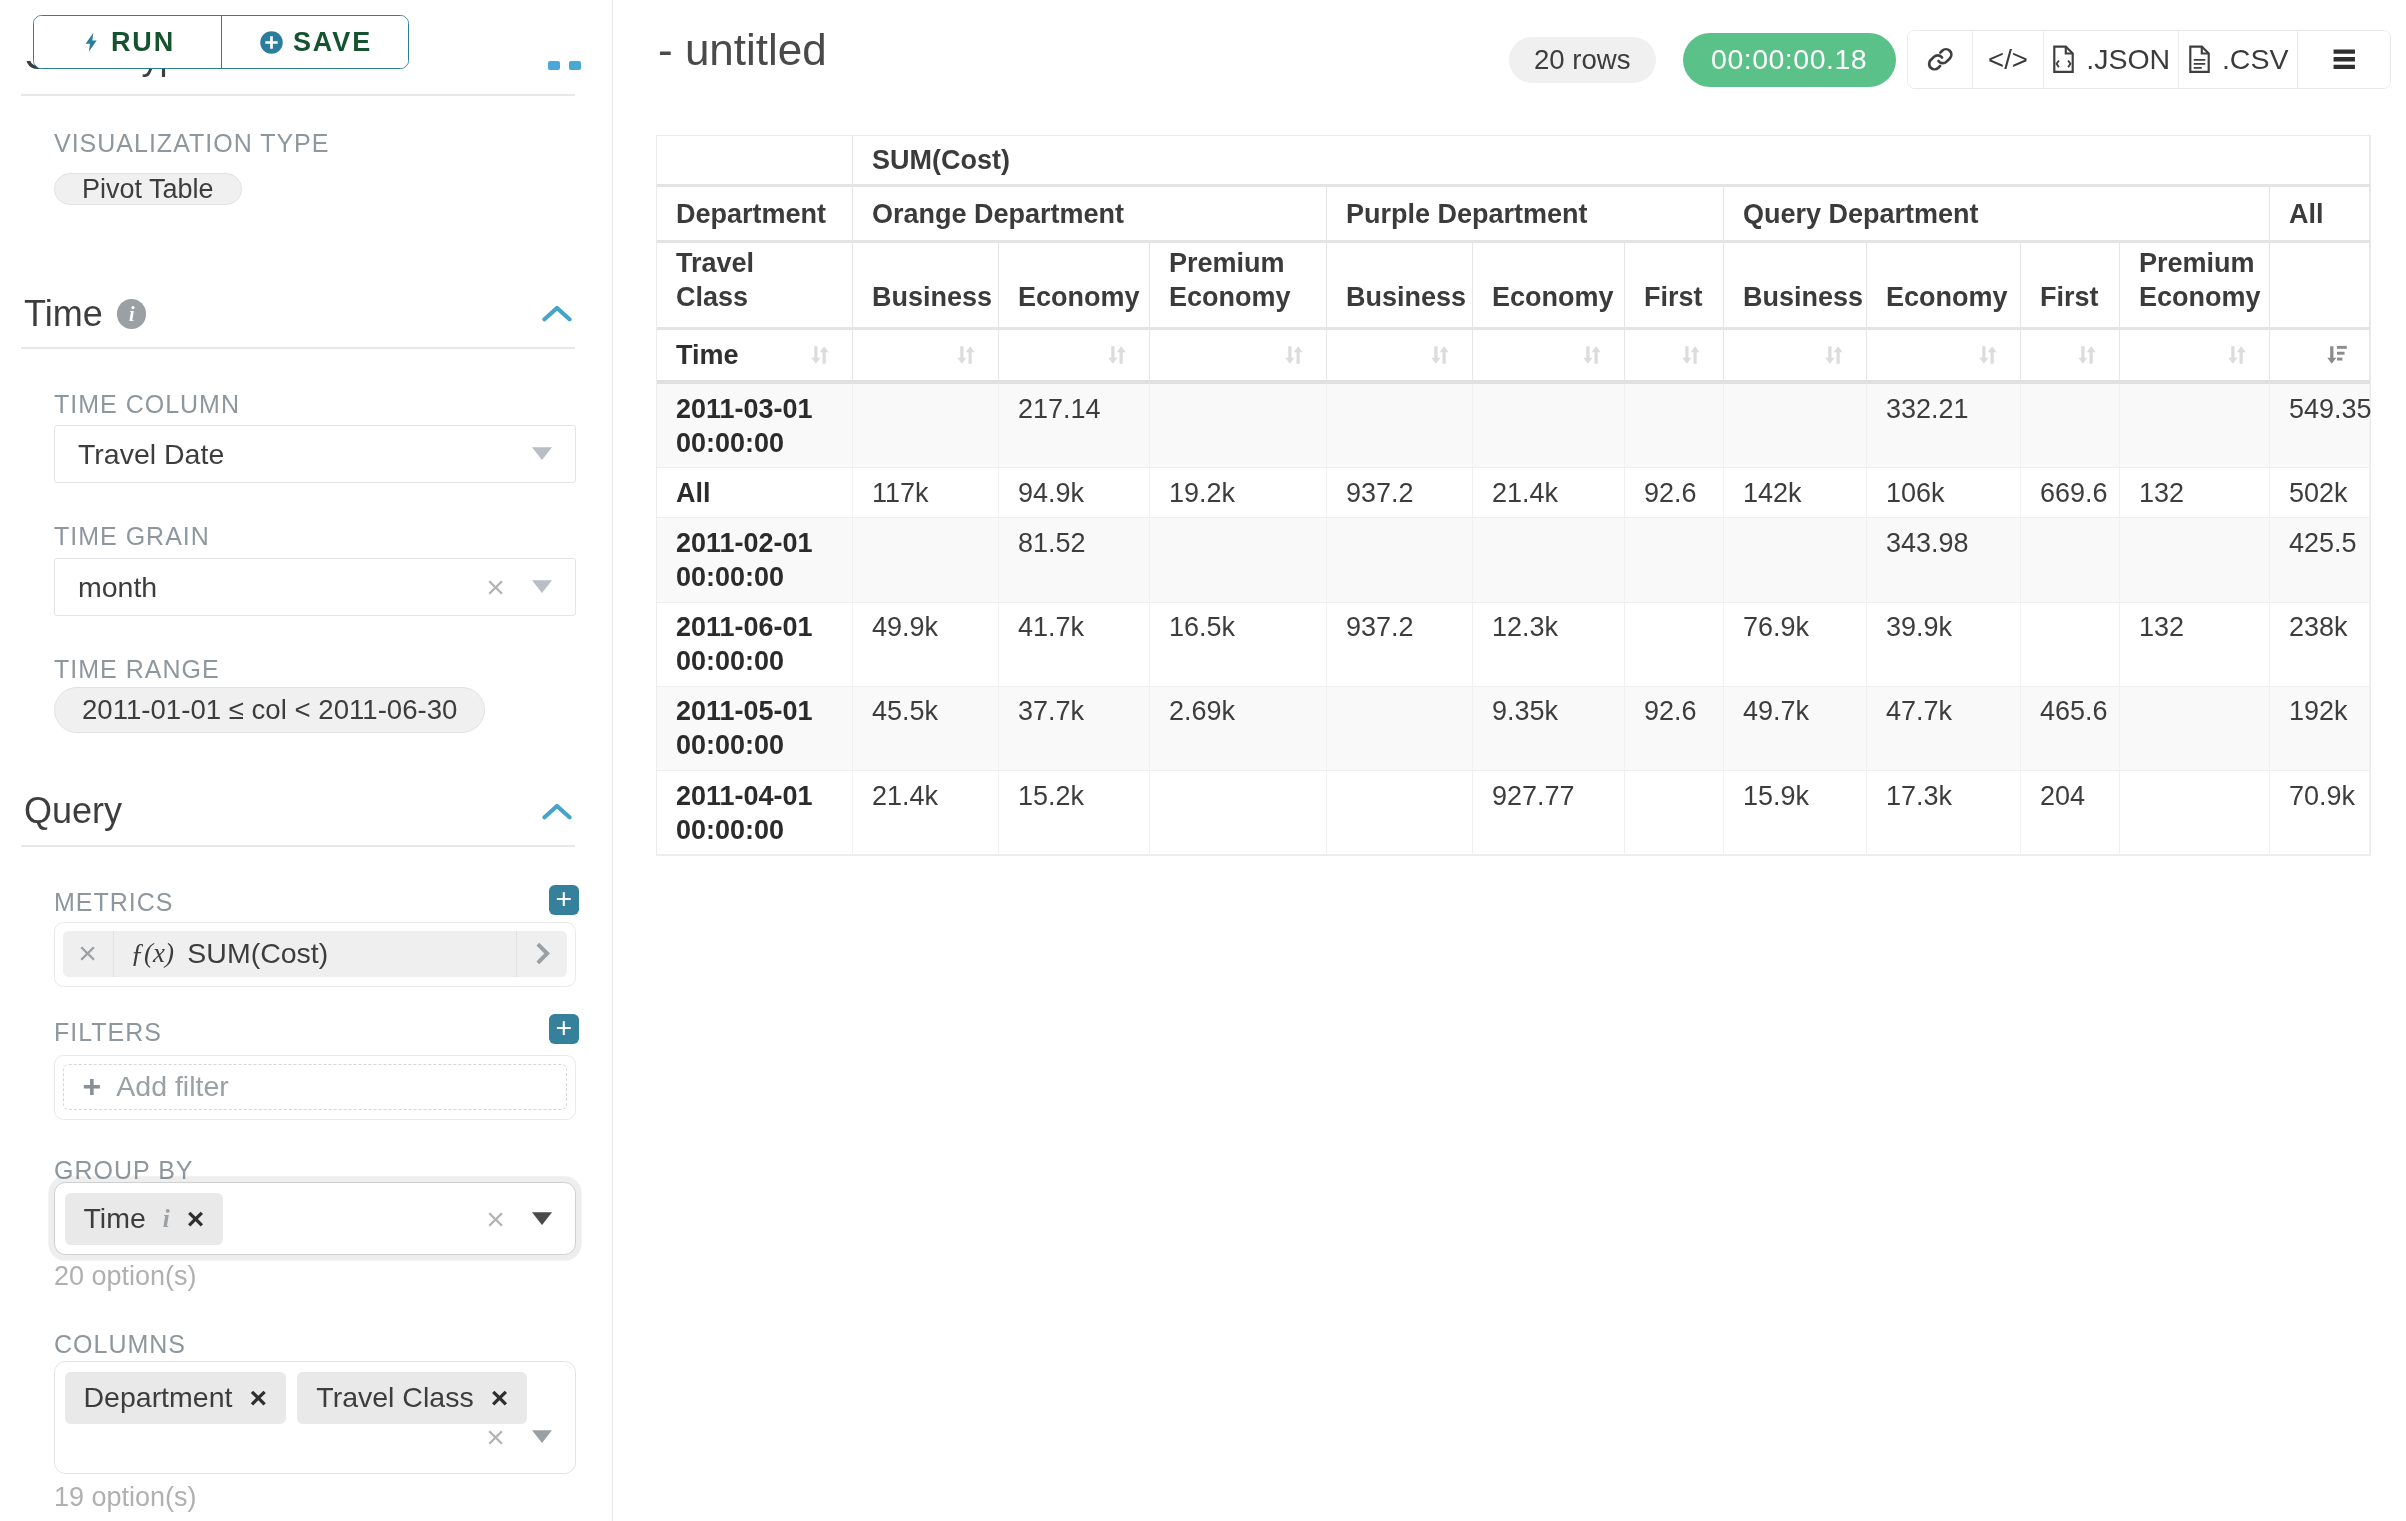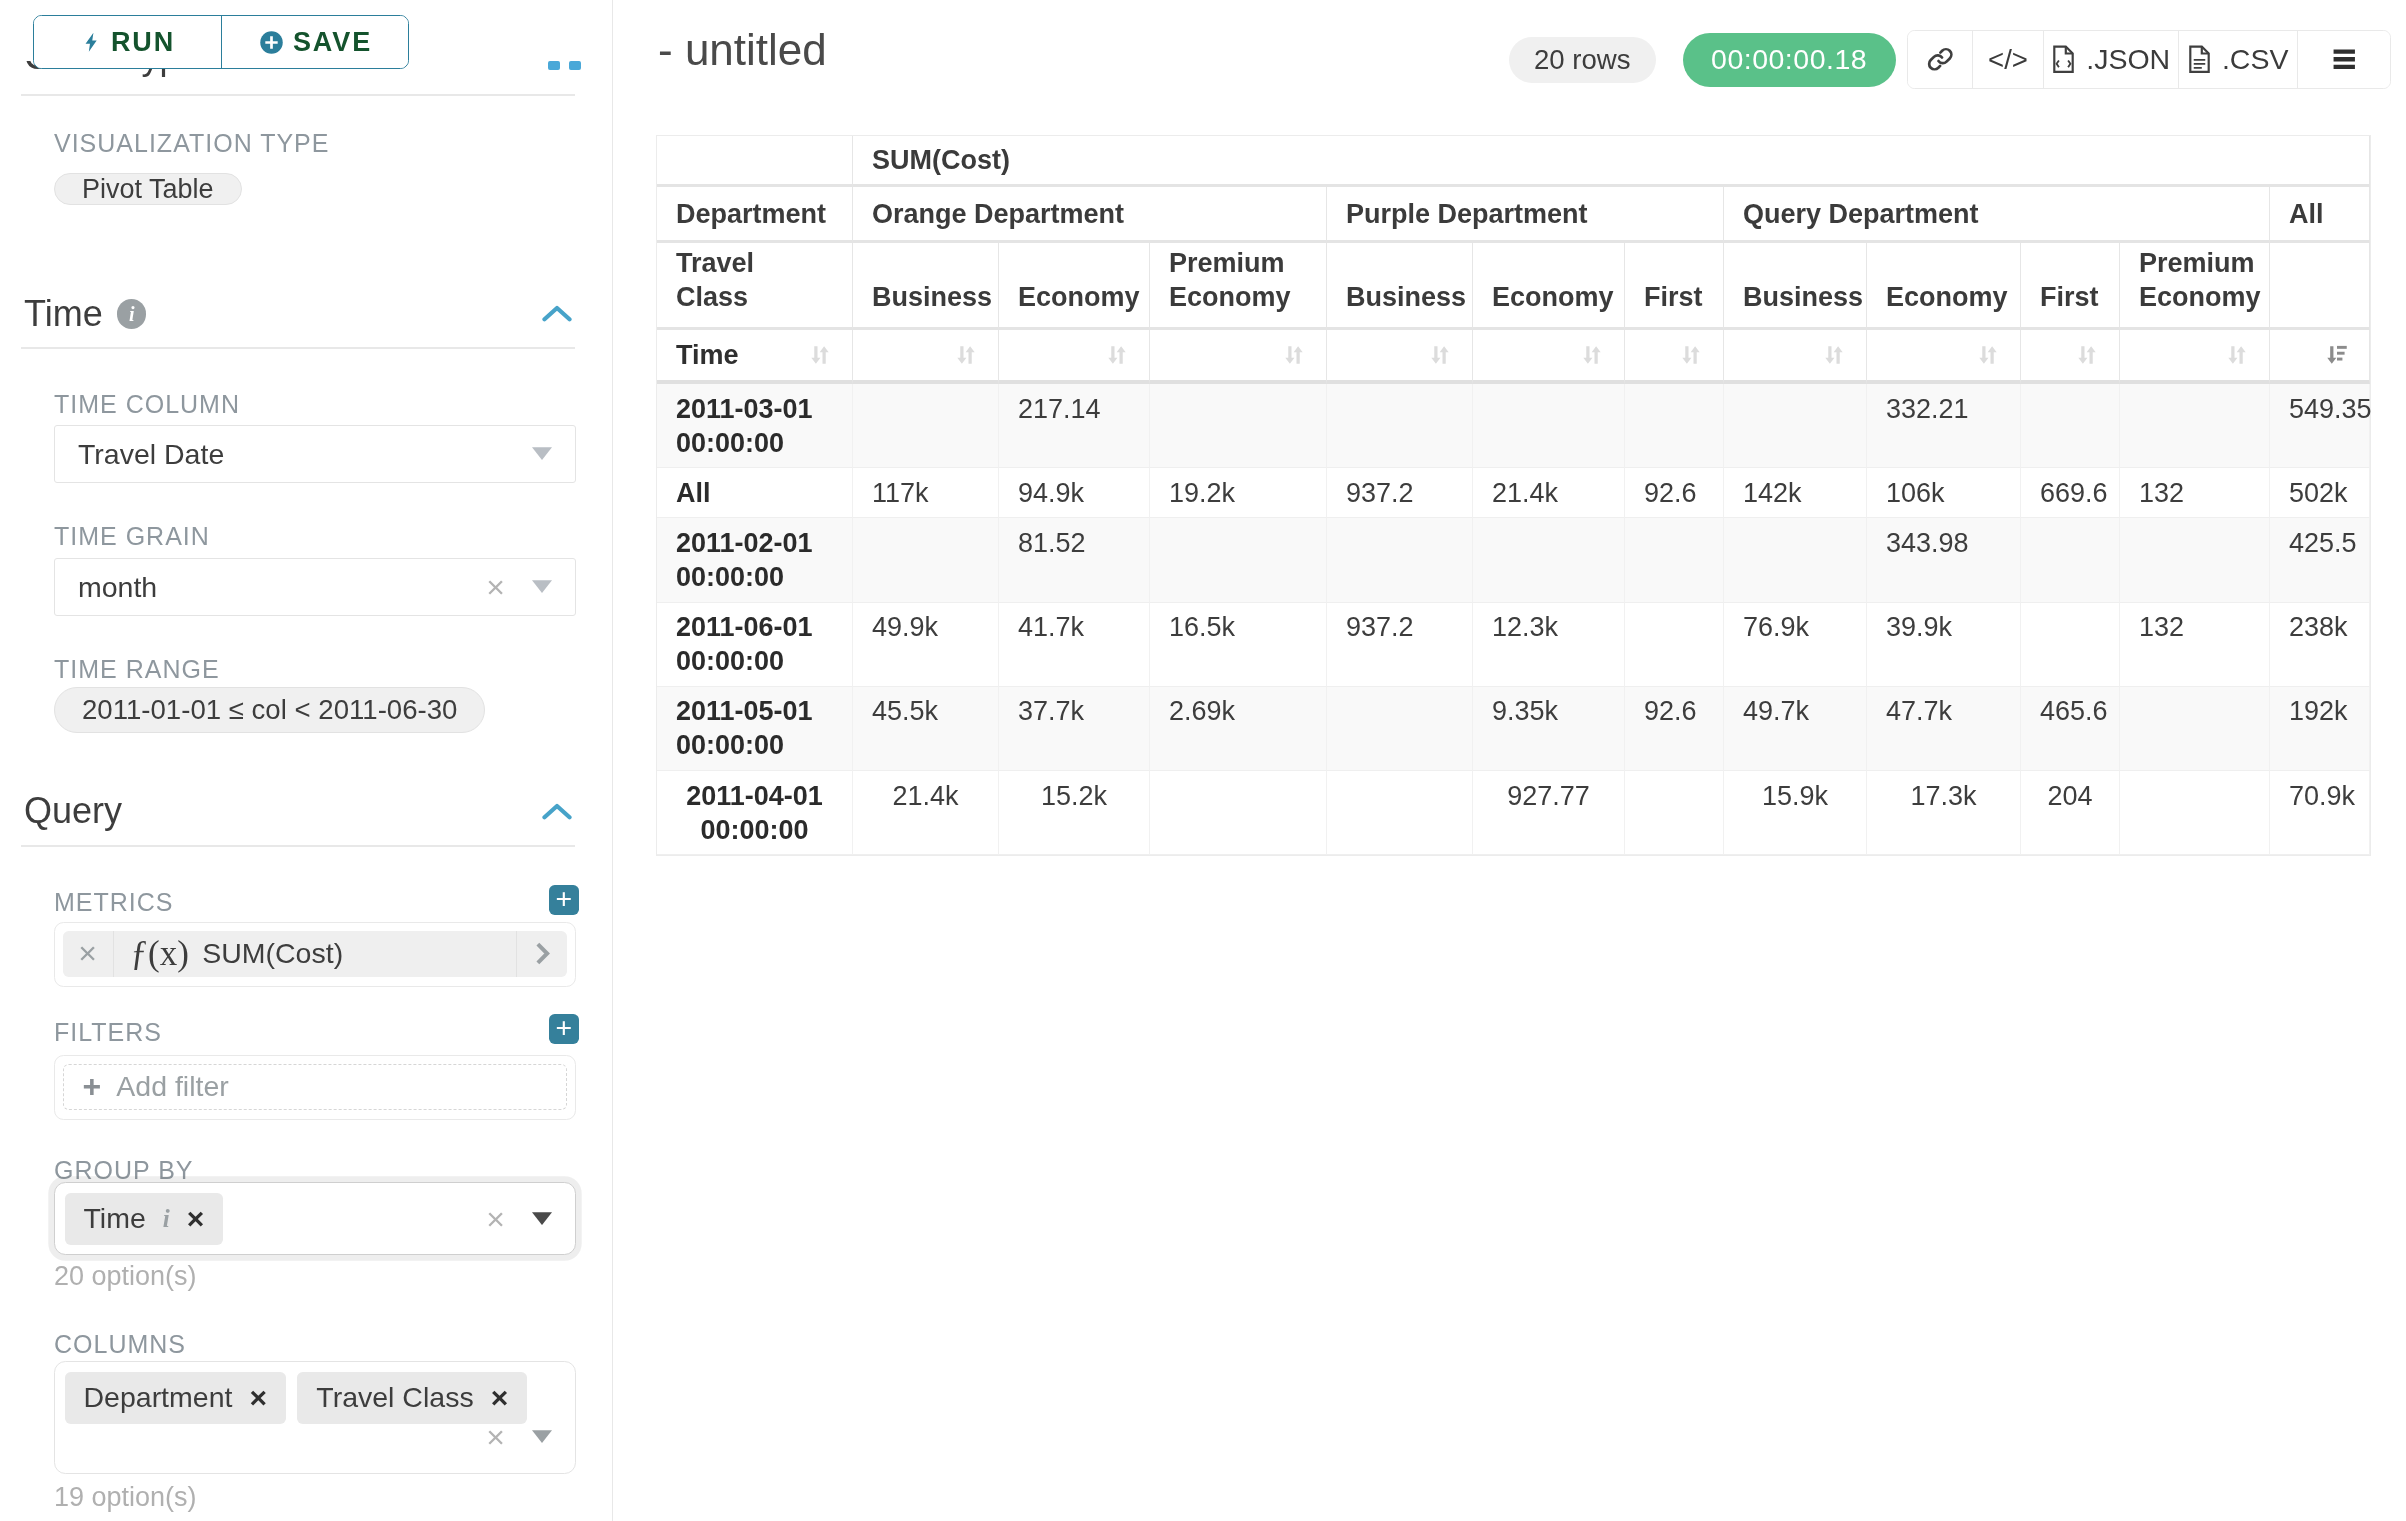--- a/index.html
+++ b/index.html
@@ -48,21 +48,21 @@
   .plus-btn { position:absolute; left:549px; width:29.5px; height:29.5px; border-radius:5.7px;
     background:#35809b; color:#fff; font-size:28.5px; line-height:26px; text-align:center; z-index:1; }
 
   .metric-box { position:absolute; left:54px; top:922px; width:522px; height:65px;
     border:1.9px solid #e9e9e9; border-radius:9.5px; background:#fff; padding:7.6px; }
   .metric-pill { display:flex; align-items:stretch; height:46px; background:#efefef; border-radius:5.7px; }
   .metric-seg-x { width:51px; display:flex; align-items:center; justify-content:center;
     border-right:1.9px solid #e2e2e2; color:#9aa0a3; font-size:32px; }
   .metric-seg-main { flex:1; display:flex; align-items:center; gap:13.3px; padding-left:17px;
     font-size:28.5px; color:#3d3d3d; }
-  .fx { font-family:"Liberation Serif",serif; font-size:35px; }
+  .fx { font-family:"Liberation Serif",serif; font-style:italic; font-size:27px; }
   .metric-seg-arrow { width:51px; display:flex; align-items:center; justify-content:center;
     border-left:1.9px solid #e2e2e2; }
 
   .filter-box { position:absolute; left:54px; top:1055px; width:522px; height:65px;
     border:1.9px solid #e9e9e9; border-radius:9.5px; background:#fff; padding:7.6px; }
   .filter-dashed { height:46px; border:1.9px dashed #d6d6d6; border-radius:5.7px; display:flex;
     align-items:center; gap:15px; padding-left:19px; color:#9aa0a3; font-size:28.5px; }
   .filter-dashed .plus-glyph { color:#8a8f94; font-size:32px; font-weight:700; }
 
   .groupby-box { position:absolute; left:54px; top:1182px; width:522px; height:73px;
@@ -547,21 +547,21 @@
               <td>2.69k</td>
               <td></td>
               <td>9.35k</td>
               <td>92.6</td>
               <td>49.7k</td>
               <td>47.7k</td>
               <td>465.6</td>
               <td></td>
               <td>192k</td>
             </tr>
-            <tr style="height: 83px; text-align: center;">
+            <tr style="height: 83px;">
               <td class="rowlabel">2011-04-01 00:00:00</td>
               <td>21.4k</td>
               <td>15.2k</td>
               <td></td>
               <td></td>
               <td>927.77</td>
               <td></td>
               <td>15.9k</td>
               <td>17.3k</td>
               <td>204</td>

